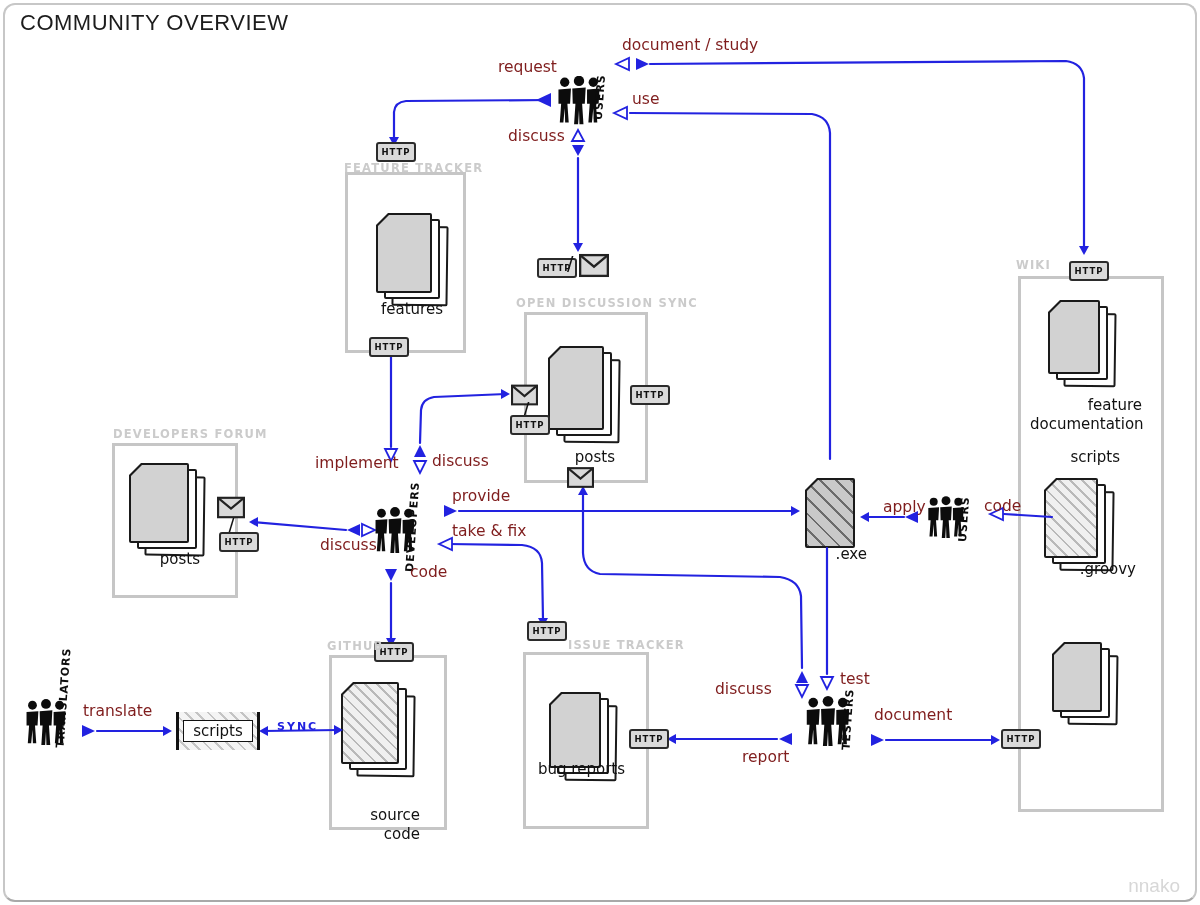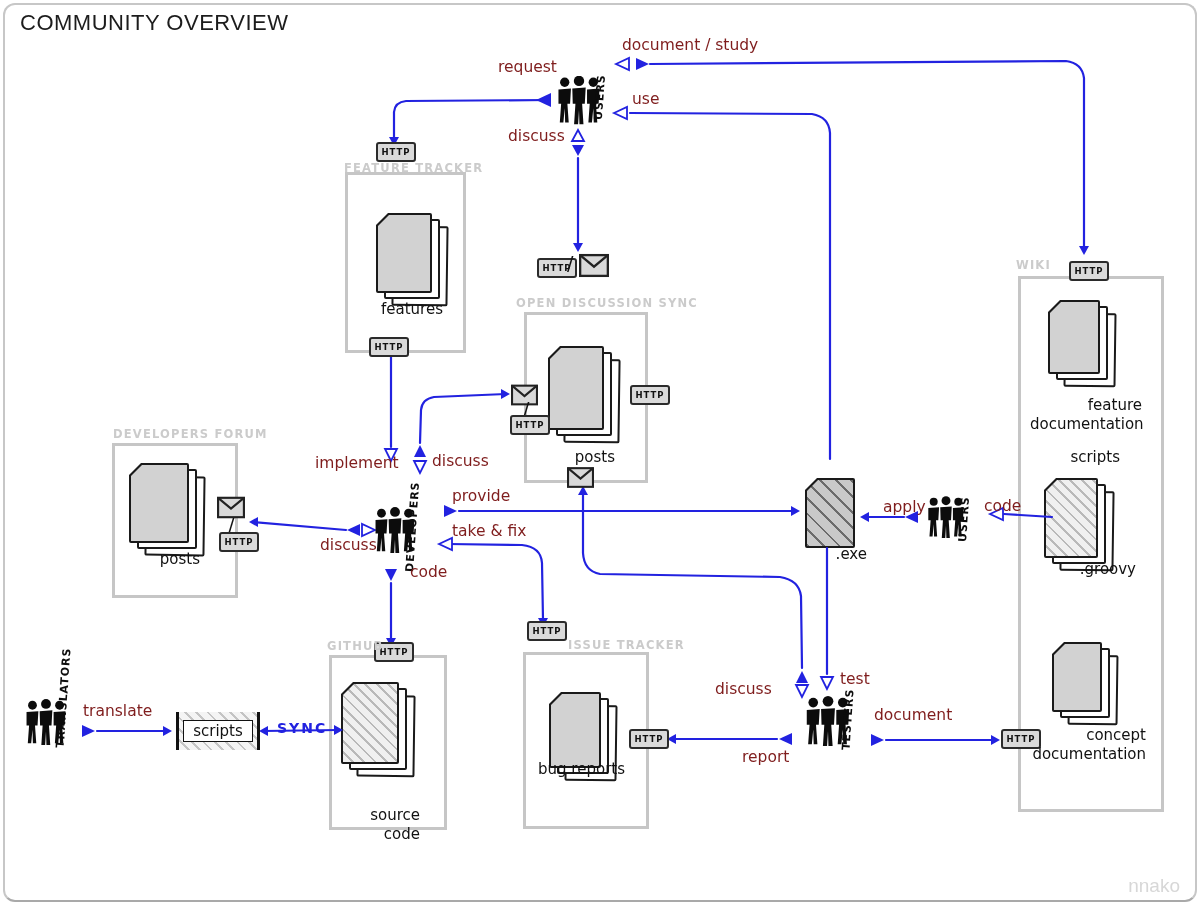--- a/index.html
+++ b/index.html
@@ -41,21 +41,21 @@
   .slash{position:absolute;color:#111;font-size:19px;z-index:5;}
   .env{position:absolute;z-index:5;}
 
   
   .actor{position:absolute;z-index:5;}
   .vlabel{position:absolute;writing-mode:vertical-rl;transform:rotate(184deg);
           color:#0c0c0c;font-size:11px;font-weight:700;letter-spacing:1px;z-index:6;white-space:nowrap;}
 
   
   .elabel{position:absolute;color:#7f1d1d;font-size:15.5px;z-index:6;white-space:nowrap;}
-  .blabel{position:absolute;color:#2222e0;font-size:14px;font-weight:700;letter-spacing:2px;z-index:6;}
+  .blabel{position:absolute;color:#2222e0;font-size:11px;font-weight:700;letter-spacing:2px;z-index:6;}
 
   svg.wires{position:absolute;left:0;top:0;z-index:4;}
   svg.wires path{stroke:#2222e0;stroke-width:2.2;fill:none;stroke-linecap:round;stroke-linejoin:round;}
   svg.wires .solid{fill:#2222e0;stroke:none;}
   svg.wires .hollow{fill:#fff;stroke:#2222e0;stroke-width:1.8;}
 
   .weblate{position:absolute;left:176px;top:712px;width:78px;height:38px;z-index:5;
            background:repeating-linear-gradient(45deg,#f4f4f4 0 6px,#c4c4c4 6px 8px);
            border-left:3px solid #111;border-right:3px solid #111;}
   .weblate .inner{position:absolute;left:4px;right:4px;top:8px;bottom:8px;background:#fff;
@@ -227,21 +227,20 @@
   </div>
   <div class="doclabel" style="left:1066px;top:560px;width:70px;">.groovy</div>
 
   <div class="stack" style="left:1052px;top:642px;width:46px;height:66px;">
     <div class="pg b3"></div>
       <div class="pg b2"></div>
       <div class="pg front">
         <div class="ear"></div>
       </div>
   </div>
-  <div class="doclabel" style="left:1028px;top:726px;width:118px;">concept documentation</div>
 
   <div class="stack" style="left:805px;top:478px;width:46px;height:66px;">
     <div class="pg front hatchdark">
         <div class="ear"></div>
       </div>
   </div>
   <div class="doclabel" style="left:812px;top:545px;width:55px;">.exe</div>
 
   <div class="weblate">
     <div class="inner">scripts</div>

